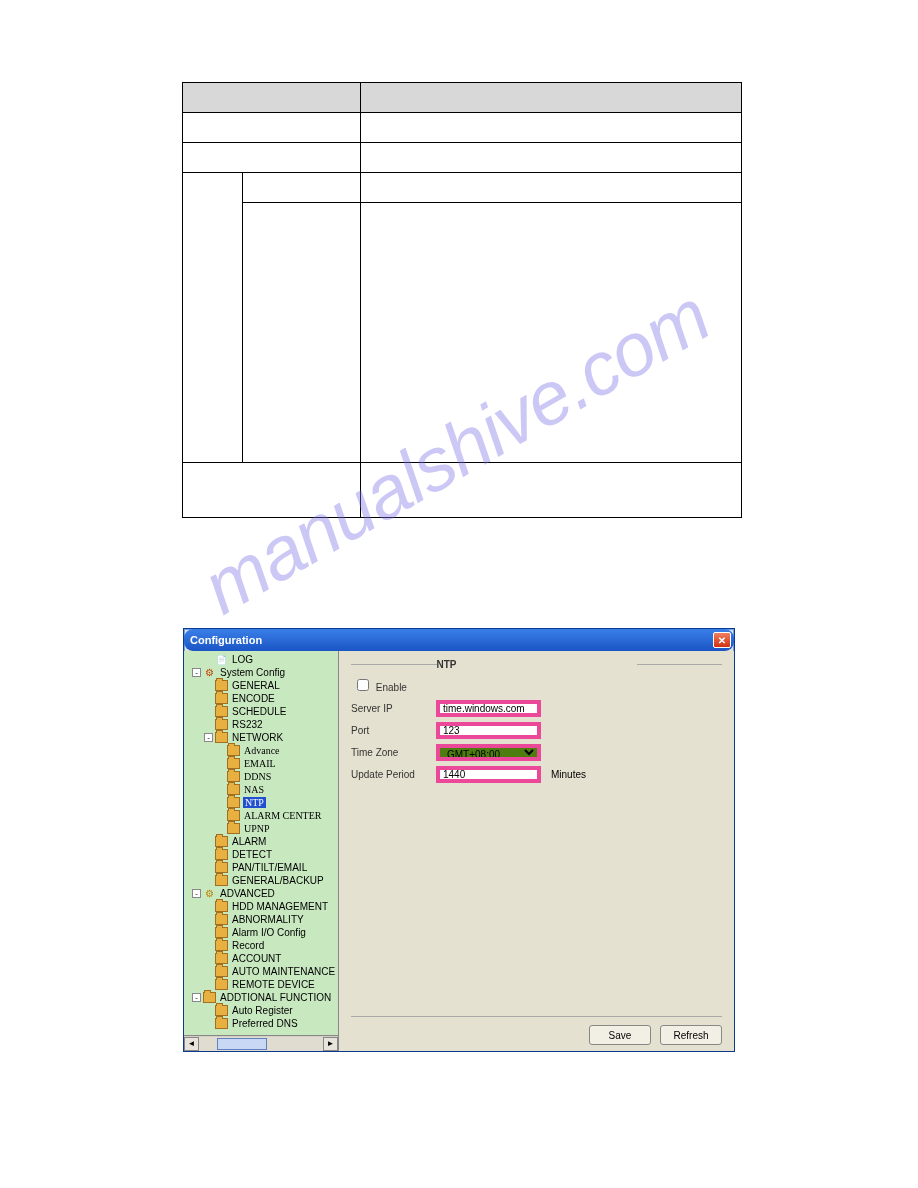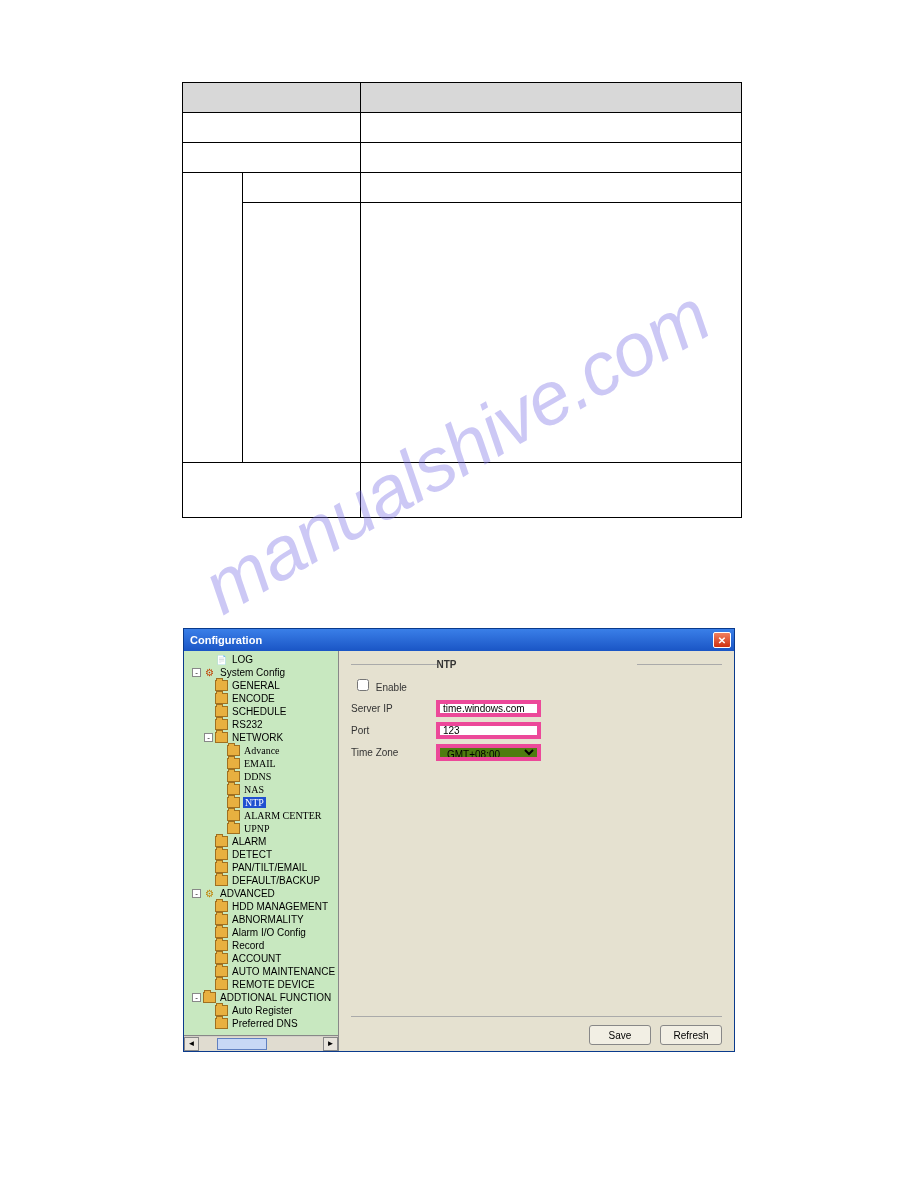--- a/index.html
+++ b/index.html
@@ -12,21 +12,21 @@
     .doc-table .h1 { width: 60px; }
     .doc-table .h2 { width: 118px; }
     .doc-table .r1 td { height: 30px; }
     .doc-table .r2-side { height: 290px; vertical-align: top; }
     .doc-table .r2a { height: 30px; }
     .doc-table .r2b { height: 260px; }
     .doc-table .r3 td { height: 55px; }
 
     
     .window { position: absolute; top: 628px; left: 183px; width: 552px; height: 424px; border: 1px solid #0a3a8c; background: #e5e1d0; box-shadow: 0 0 0 1px #6a9ff0 inset; }
-    .titlebar { height: 22px; background: linear-gradient(to bottom, #3a7fe8, #1a55c5); display: flex; align-items: center; justify-content: space-between; padding: 0 3px 0 6px; }
+    .titlebar { height: 22px; background: linear-gradient(to bottom, #3a7fe8, #1a55c5); display: flex; align-items: center; justify-content: space-between; padding: 0 3px 0 6px; border-radius: 9px; }
     .titlebar-text { color: #fff; font-weight: bold; font-size: 11px; }
     .close-btn { width: 18px; height: 16px; background: linear-gradient(to bottom, #f08060, #d03010); border: 1px solid #fff; border-radius: 2px; display: flex; align-items: center; justify-content: center; color: #fff; font-size: 10px; font-weight: bold; cursor: pointer; }
     
     .winbody { display: flex; height: calc(100% - 22px); }
     
     
     .treepanel { width: 155px; background: #c8e8c0; border-right: 1px solid #888; display: flex; flex-direction: column; }
     .tree { flex: 1; overflow: hidden; font-size: 10px; padding: 2px 0 0 2px; }
     .tree-item { display: flex; align-items: center; height: 13px; white-space: nowrap; cursor: pointer; }
     .tree-item.i1 { padding-left: 6px; }
@@ -194,21 +194,21 @@
             <span class="label">DETECT</span>
           </div>
           <div class="tree-item i2">
             <span class="notoggle"></span>
             <span class="folder"></span>
             <span class="label">PAN/TILT/EMAIL</span>
           </div>
           <div class="tree-item i2">
             <span class="notoggle"></span>
             <span class="folder"></span>
-            <span class="label">DEFAULT/BACKUP</span>
+            <span class="label">GENERAL/BACKUP</span>
           </div>
           <div class="tree-item i1">
             <span class="toggle">-</span>
             <span class="ficon" style="font-size: 10px; color: rgb(192, 128, 0);">⚙</span>
             <span class="label">ADVANCED</span>
           </div>
           <div class="tree-item i2">
             <span class="notoggle"></span>
             <span class="folder"></span>
             <span class="label">HDD MANAGEMENT</span>
@@ -287,20 +287,25 @@
       <div class="formrow">
         <span class="lbl">Port</span>
         <input type="text" value="123" style="">
       </div>
       <div class="formrow">
         <span class="lbl">Time Zone</span>
         <select>
           <option>GMT+08:00</option>
         </select>
       </div>
+      <div class="formrow">
+        <span class="lbl">Update Period</span>
+        <input type="text" value="1440" style="">
+        <span class="suffix">Minutes</span>
+      </div>
       <div class="spacer"></div>
       <div class="btnrow">
         <button class="btn">Save</button>
         <button class="btn">Refresh</button>
       </div>
     </div>
   </div>
 </div>
 
 </body></html>

